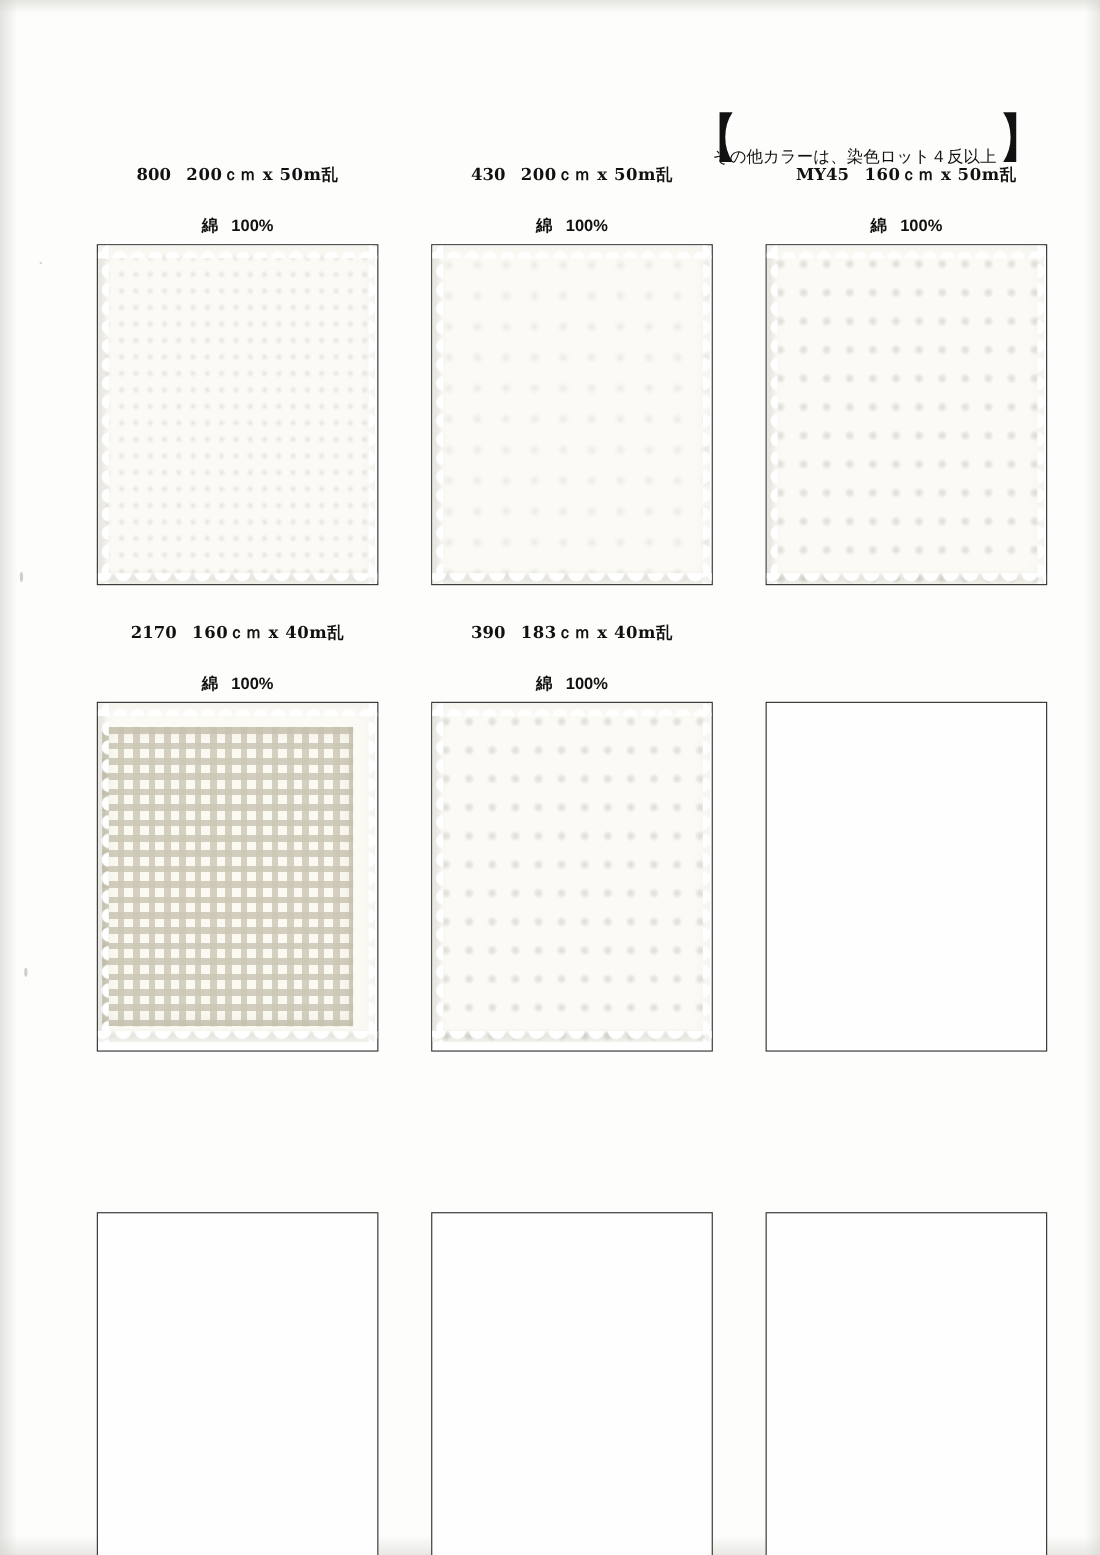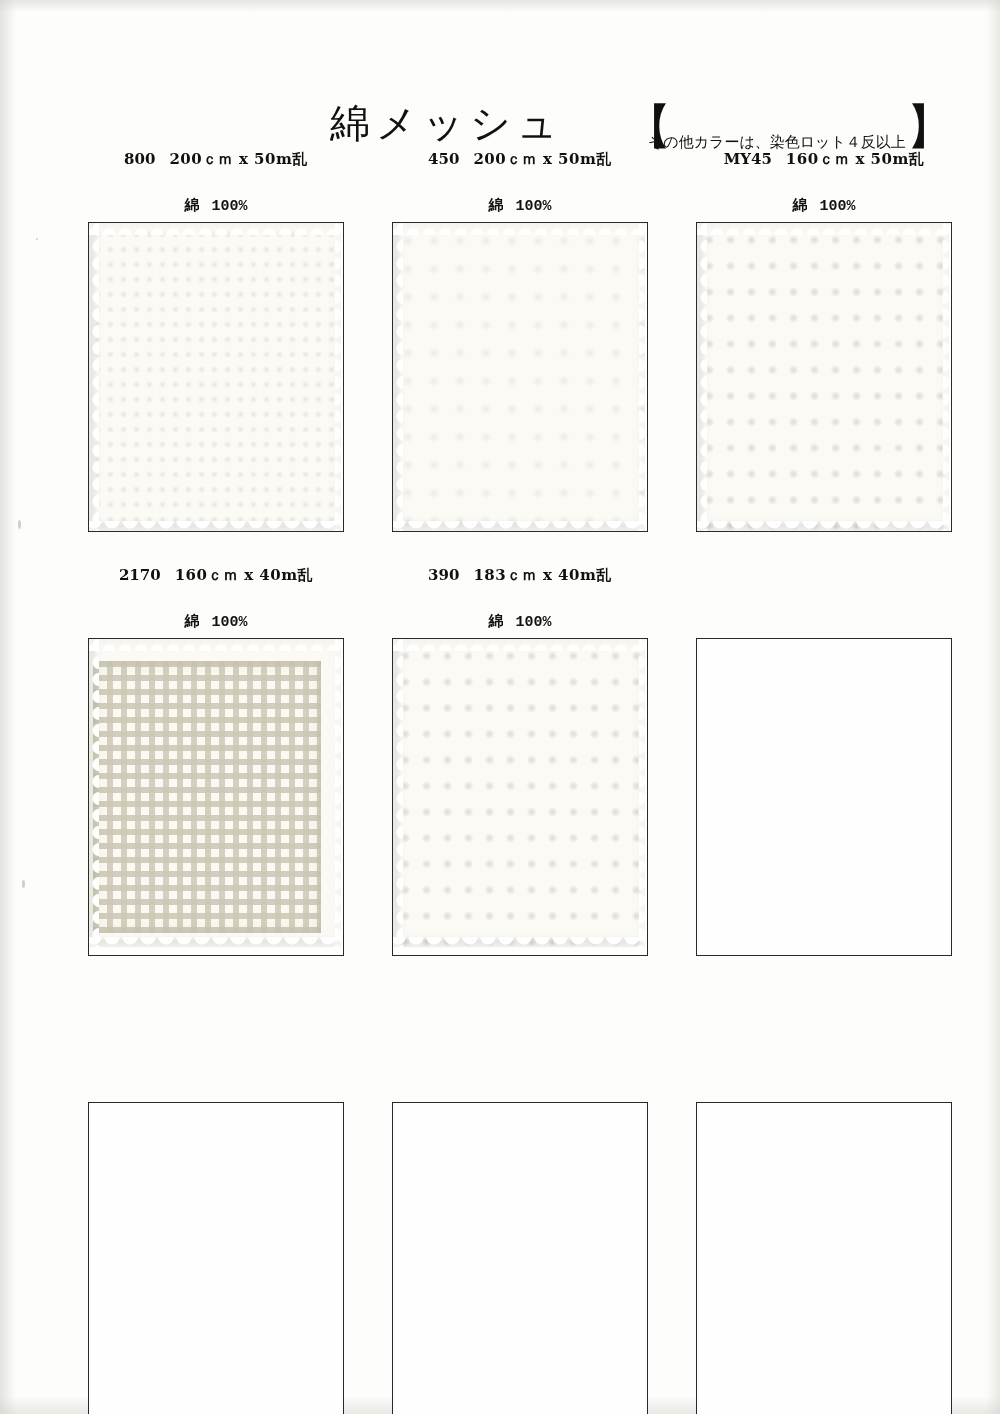--- a/index.html
+++ b/index.html
@@ -117,21 +117,21 @@
     font-weight: 700;
     letter-spacing: 0.5px;
   }
   .cell-comp {
     position: absolute;
     top: 46px;
     left: 0px;
     width: 256px;
     text-align: center;
     font-size: 15px;
-    font-family: Liberation Mono, monospace;
+    font-family: Liberation Sans, sans-serif;
     font-weight: 700;
     color: #111;
     white-space: nowrap;
   }
   .cell-comp .pct { margin-left: 12px; }
 
   .swatch-frame {
     position: absolute;
     top: 72px;
     left: 0px;
@@ -238,21 +238,20 @@
     background: rgba(120,120,115,0.35);
     border-radius: 50%;
   }
 </style>
 </head>
 <body>
 
 <div id="page">
 
   <div id="header">
-    <div id="title">綿メッシュ</div>
 
     <div id="note-block">
       <span class="brace left">【</span>
       <span class="brace right">】</span>
       <div class="note-line l2">その他カラーは、染色ロット４反以上</div>
     </div>
   </div>
 
   <div id="grid">
 
@@ -272,21 +271,21 @@
           <div class="torn top"></div>
           <div class="torn bottom"></div>
           <div class="torn left"></div>
           <div class="torn right"></div>
         </div>
       </div>
     </div>
 
     <div class="cell row0 col1">
       <div class="cell-head">
-        <span class="code">450</span><span class="spec">200ｃｍ x 50m乱</span>
+        <span class="code">430</span><span class="spec">200ｃｍ x 50m乱</span>
       </div>
       <div class="cell-comp">
         <span>綿</span><span class="pct">100%</span>
       </div>
       <div class="swatch-frame">
         <div class="fabric">
           <div class="fabric-base"></div>
           <div class="mesh-dots soft"></div>
           <div class="shadow-l"></div>
           <div class="shadow-b"></div>

